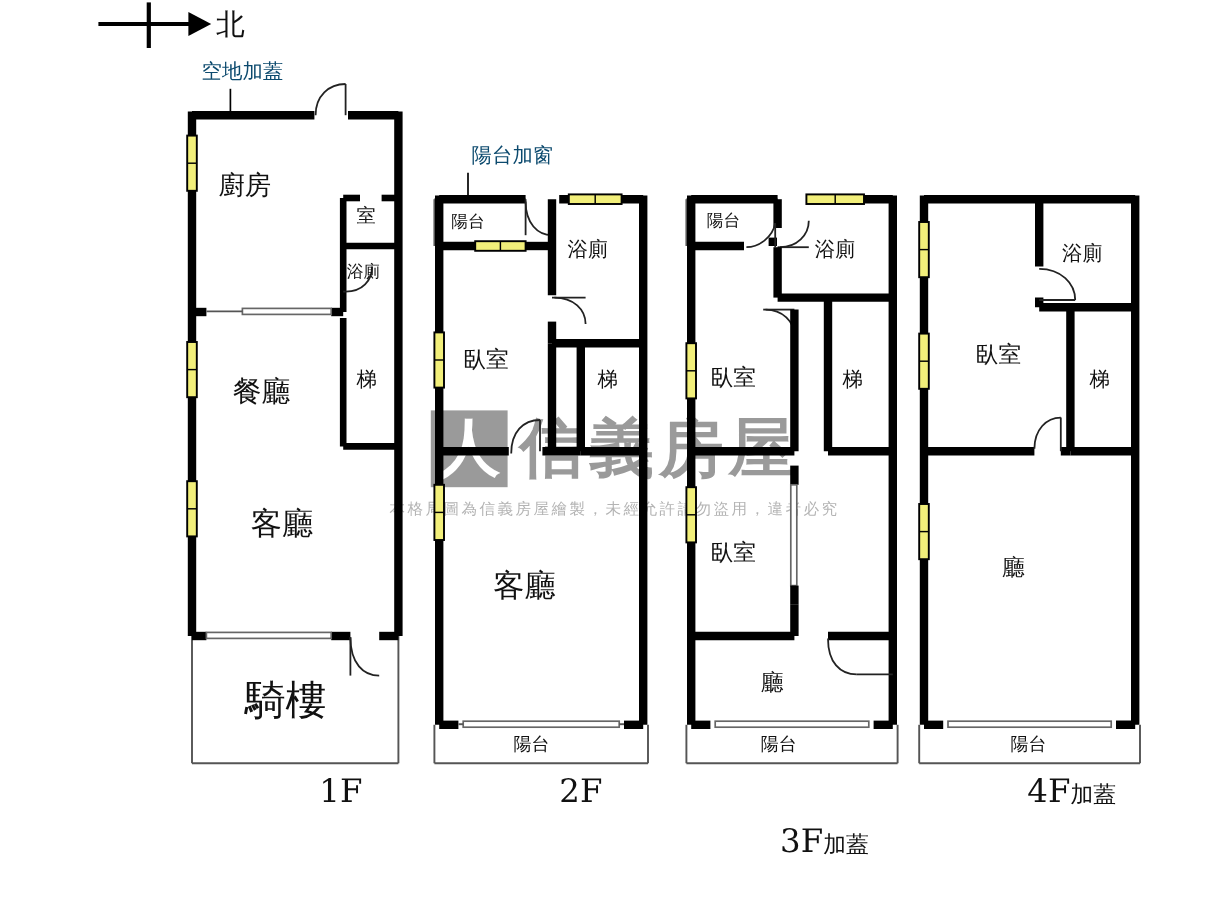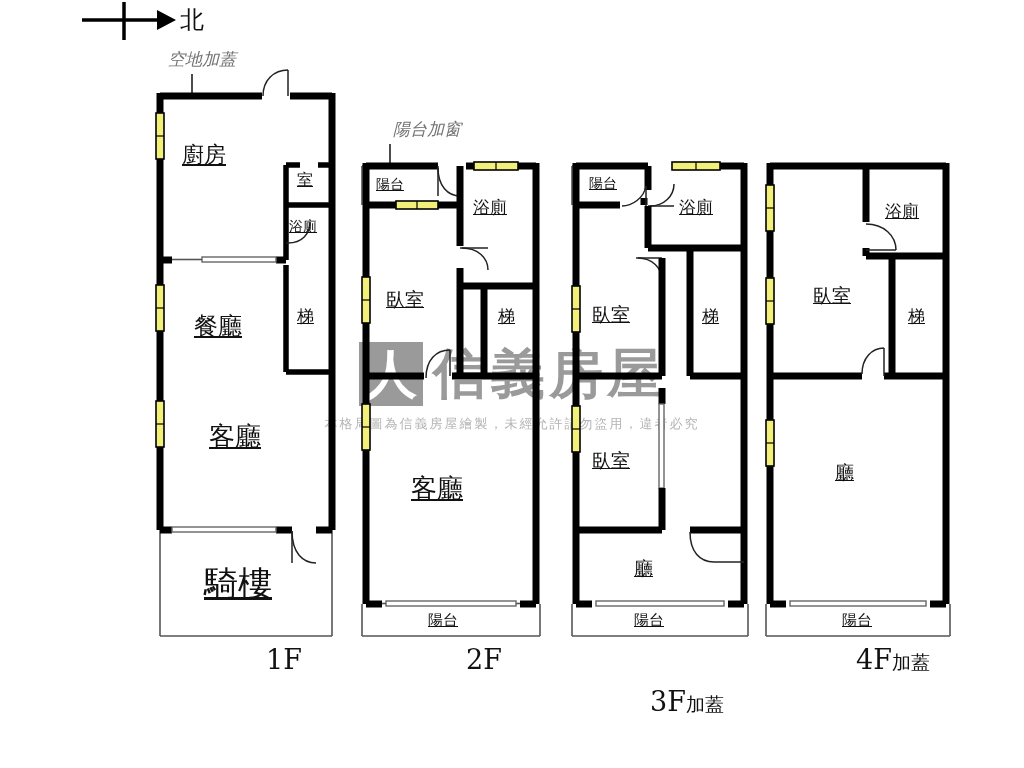--- a/index.html
+++ b/index.html
@@ -44,26 +44,25 @@
   .flabel{
     position:absolute;text-align:right;color:#111;
     font-family:"DejaVu Serif","Liberation Serif",serif;
   }
   .flabel .num{font-size:27px;}
   .flabel .suf{font-size:19px;}
 
   .room{
     position:absolute;color:#111;
     font-family:"DejaVu Sans","Liberation Sans",sans-serif;
-    white-space:nowrap;text-align:center;text-decoration:underline;
+    white-space:nowrap;text-align:center;
   }
   .callout{
-    position:absolute;color:#737373;font-size:17px;white-space:nowrap;
-    font-family:"DejaVu Sans","Liberation Sans",sans-serif;
-    font-style:italic;
+    position:absolute;color:#0c4a6e;font-size:17px;white-space:nowrap;
+    font-family:"DejaVu Sans","Liberation Sans",sans-serif;
   }
   .northlbl{
     position:absolute;color:#111;font-size:24px;
     font-family:"DejaVu Sans","Liberation Sans",sans-serif;
   }
 </style>
 </head>
 <body>
 
 <div id="stage">

